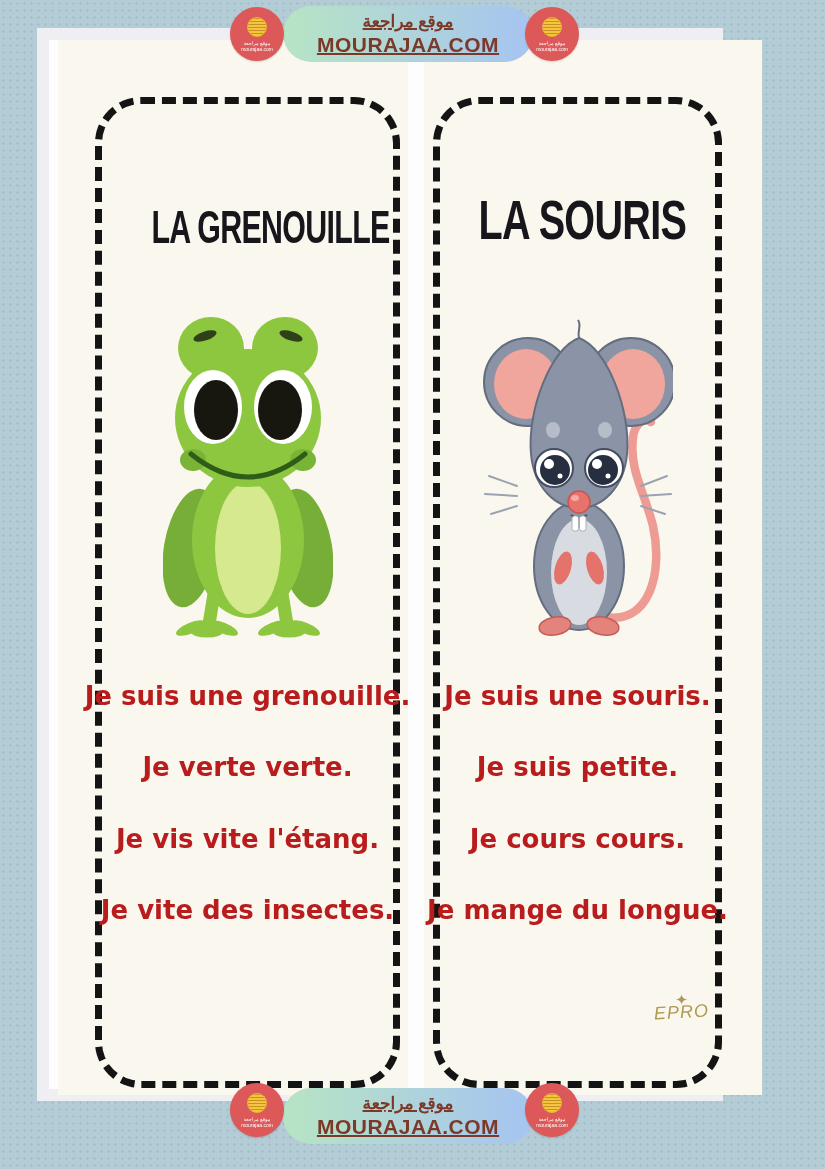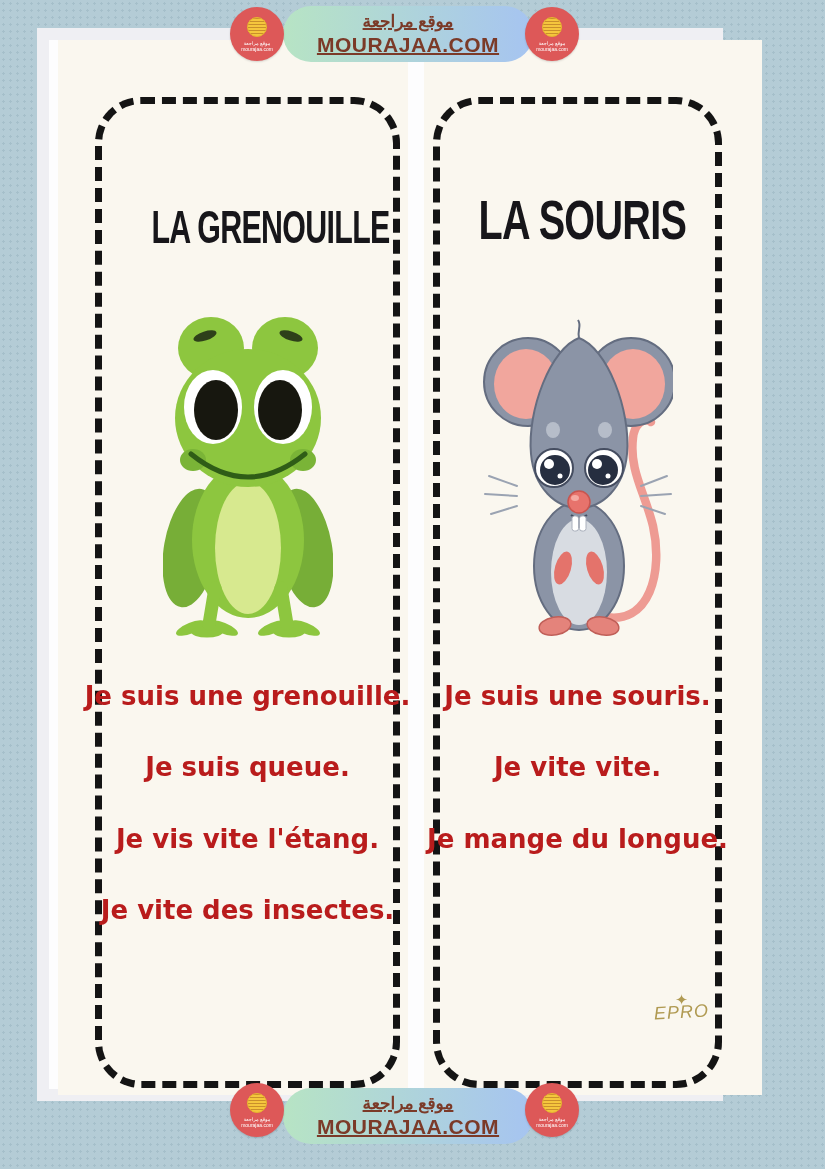--- a/index.html
+++ b/index.html
@@ -99,21 +99,21 @@
         <ellipse cx="53" cy="100" rx="22" ry="30" fill="#17170f"></ellipse>
         <ellipse cx="117" cy="100" rx="22" ry="30" fill="#17170f"></ellipse>
 
         <ellipse cx="30" cy="150" rx="13" ry="11" fill="#7ab437"></ellipse>
         <ellipse cx="140" cy="150" rx="13" ry="11" fill="#7ab437"></ellipse>
         <path d="M28,144 Q85,190 142,144" stroke="#2f5d17" stroke-width="5" fill="none" stroke-linecap="round"></path>
       </svg>
 
       <div class="lines">
         <div class="line">Je suis une grenouille.</div>
-        <div class="line">Je suis queue.</div>
+        <div class="line">Je verte verte.</div>
         <div class="line">Je vis vite l'étang.</div>
         <div class="line">Je vite des insectes.</div>
       </div>
     </div>
 
     <div class="card card2">
       <h2 class="card-title">LA SOURIS</h2>
 
       <svg class="illu" width="190" height="330" viewBox="0 0 190 330" aria-hidden="true">
 
@@ -159,21 +159,22 @@
 
         <circle cx="96" cy="184" r="11" fill="#e7736c" stroke="#c8554f" stroke-width="1.5"></circle>
         <ellipse cx="92" cy="180" rx="4" ry="3" fill="#f5aaa2"></ellipse>
         <path d="M88,197 Q96,203 104,197" stroke="#454d60" stroke-width="2" fill="none"></path>
         <rect x="89" y="198" width="6.5" height="15" rx="2.5" fill="#ffffff" stroke="#aab0bc" stroke-width="1"></rect>
         <rect x="96.5" y="198" width="6.5" height="15" rx="2.5" fill="#ffffff" stroke="#aab0bc" stroke-width="1"></rect>
       </svg>
 
       <div class="lines">
         <div class="line">Je suis une souris.</div>
-        <div class="line">Je vite vite.</div>
+        <div class="line">Je suis petite.</div>
+        <div class="line">Je cours cours.</div>
         <div class="line">Je mange du longue.</div>
       </div>
 
       <div class="watermark">
         <span class="star">✦</span>
         <span class="wm-text">EPRO</span>
       </div>
     </div>
   </div>
 

